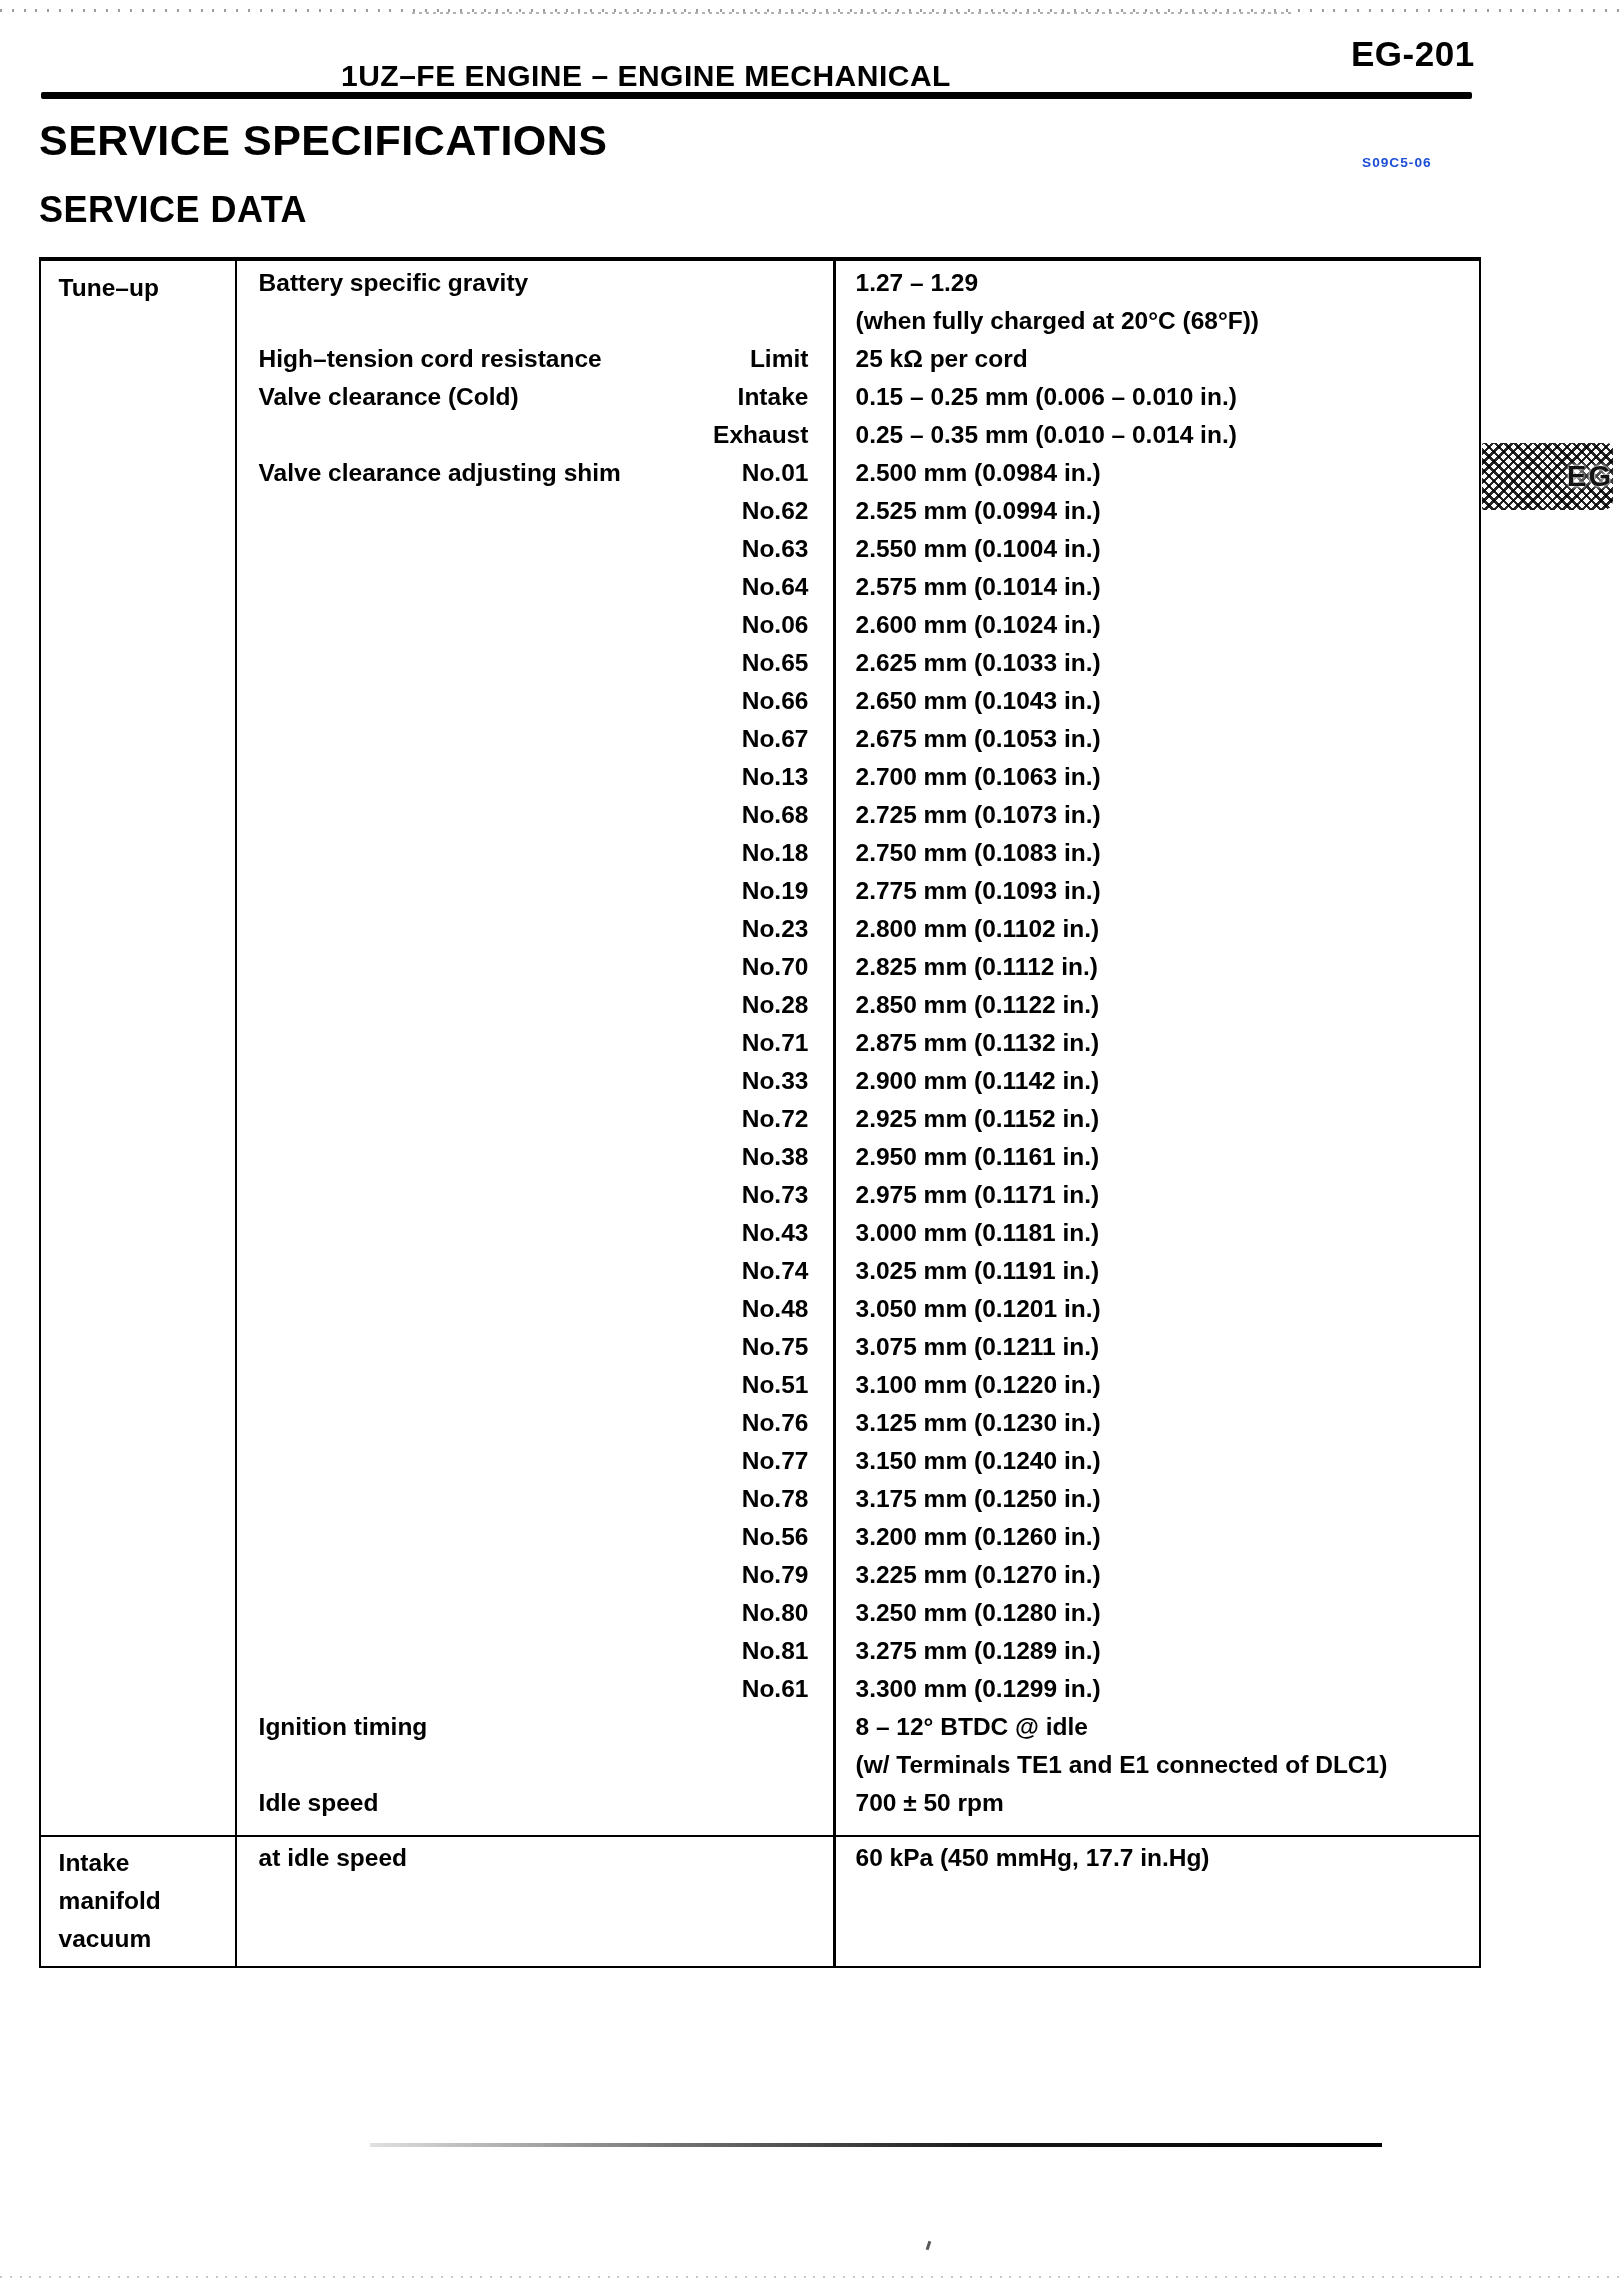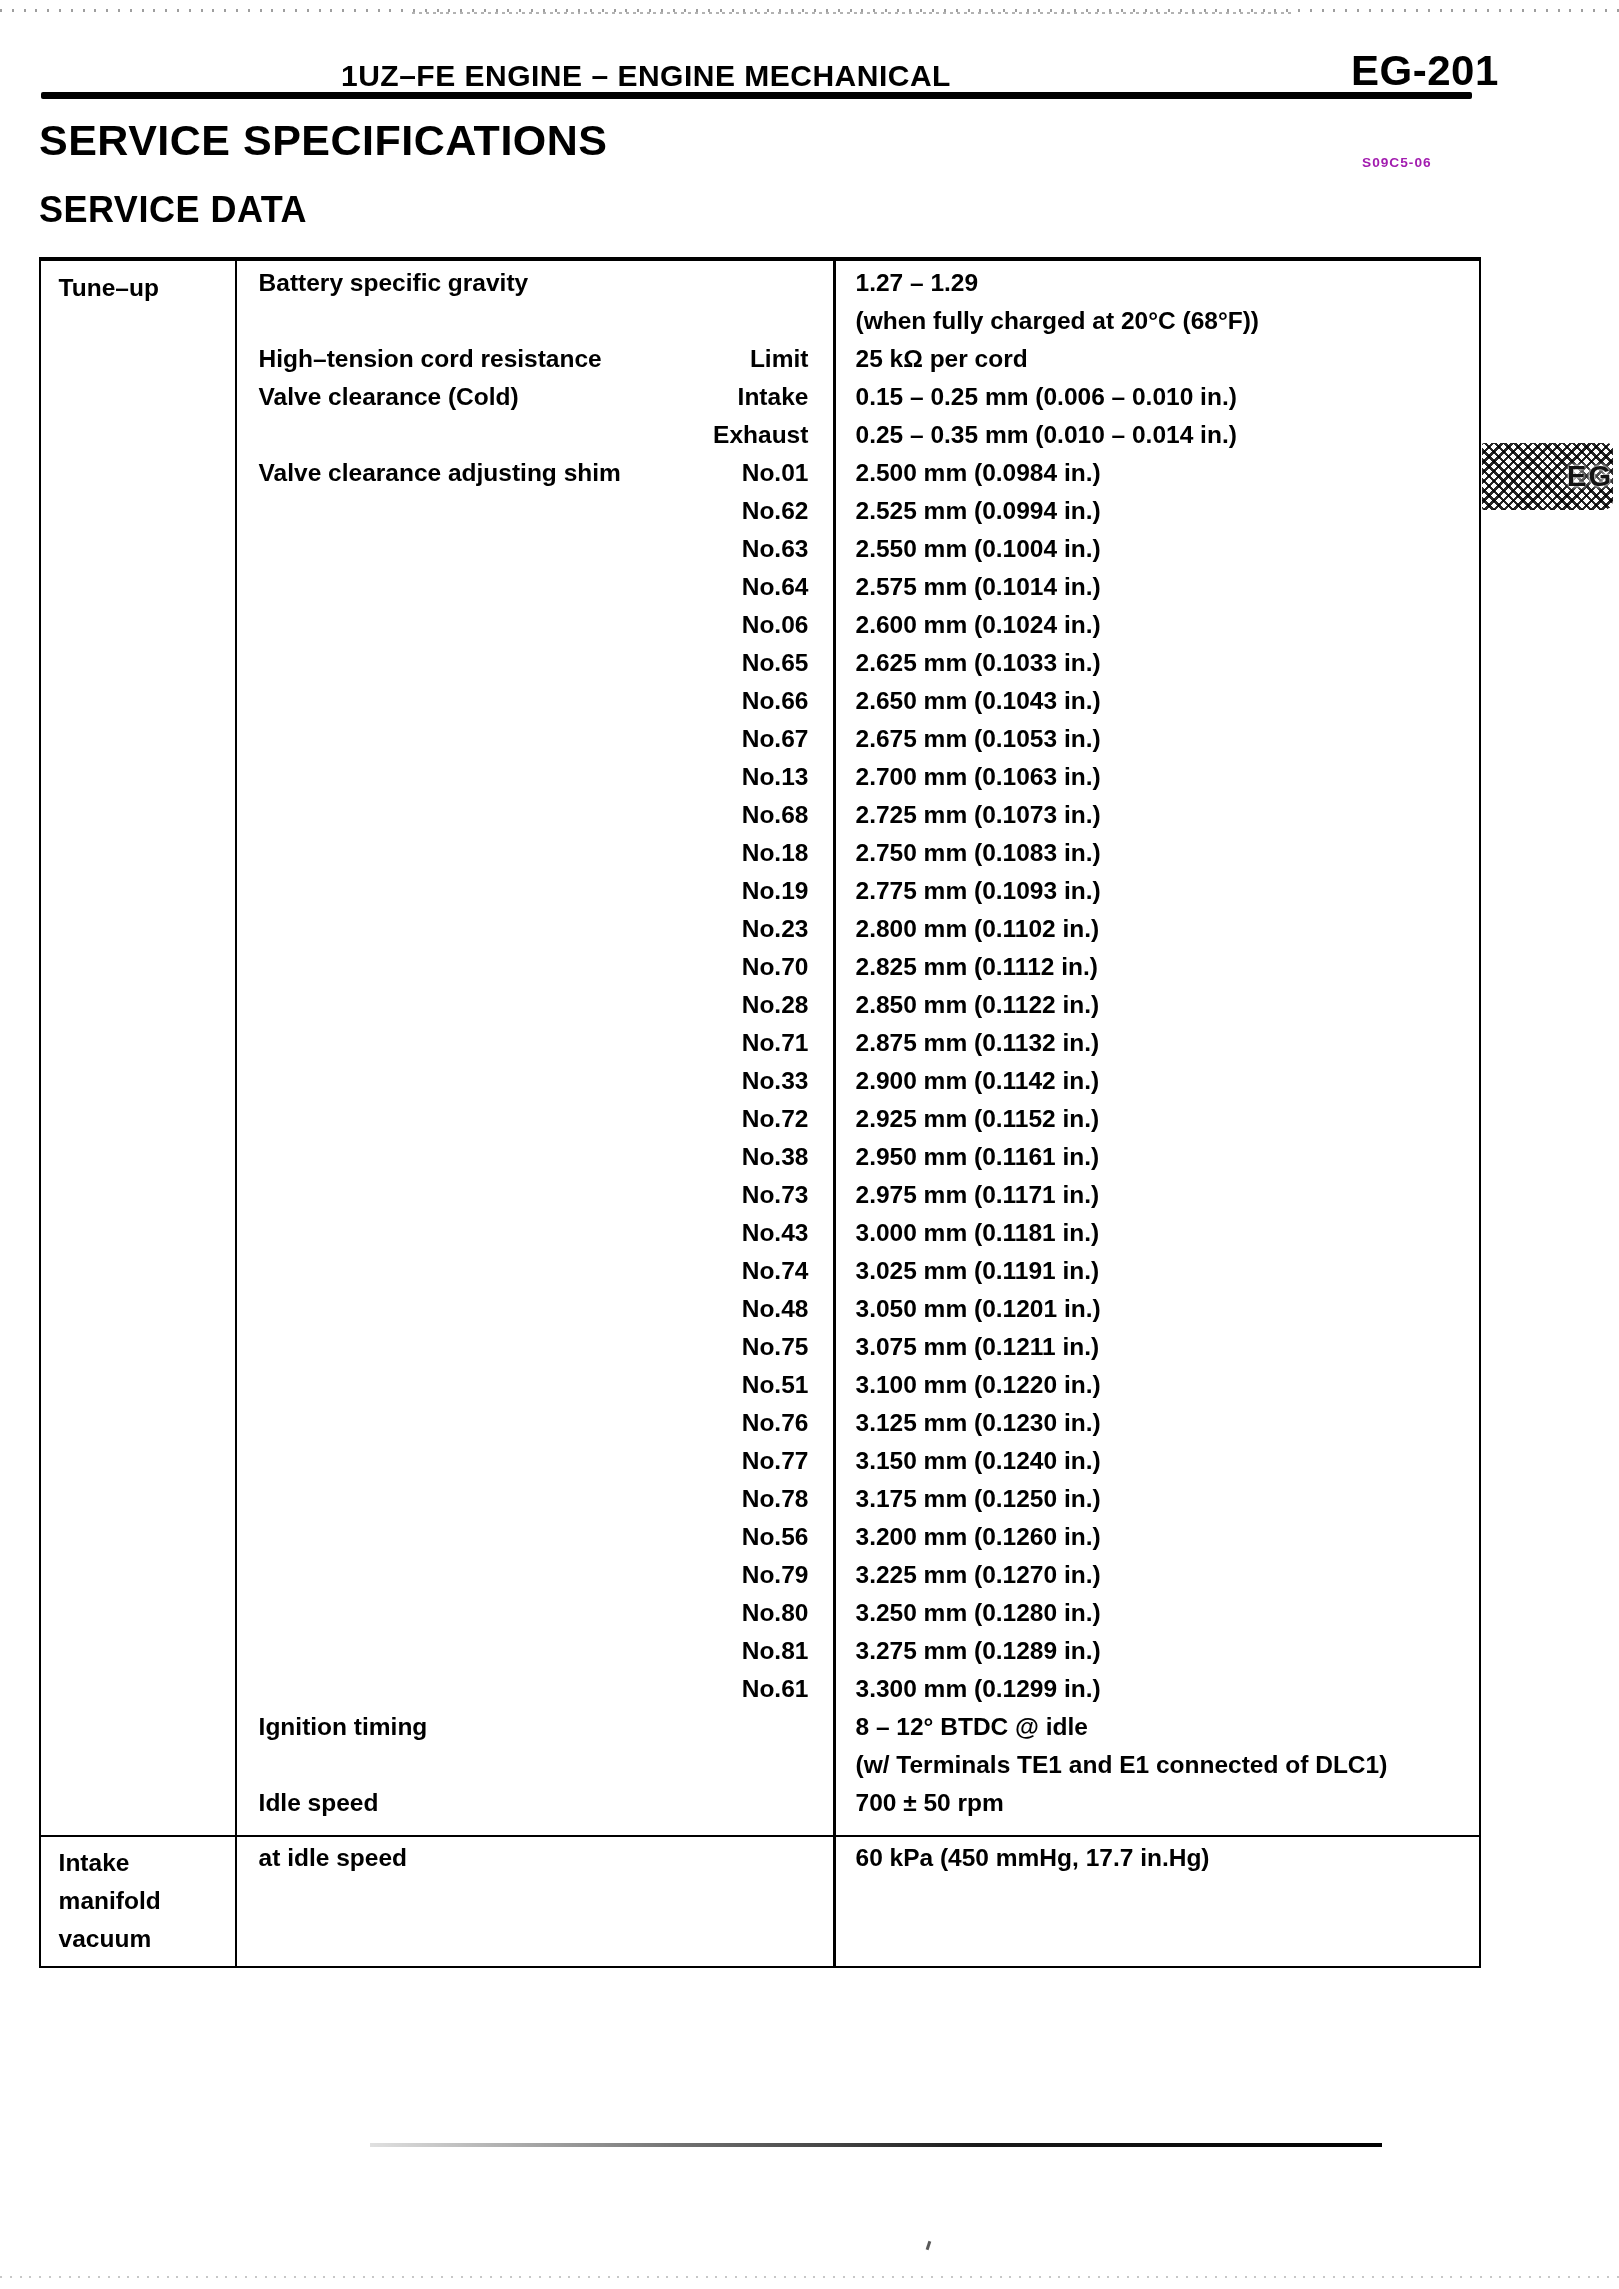--- a/index.html
+++ b/index.html
@@ -12,39 +12,39 @@
   }
   .abs { position:absolute; }
 
   
   .hdr-title {
     left:341px; top:59px;
     font-size:30px; font-weight:700; letter-spacing:0.5px;
     white-space:nowrap;
   }
   .hdr-page {
-    left:1351px; top:47px;
-    font-size:42px; font-weight:800; letter-spacing:0.5px;
+    left:1351px; top:34px;
+    font-size:35px; font-weight:800; letter-spacing:0.5px;
   }
   .hdr-rule {
     left:41px; top:92px; width:1431px; height:6.9px;
     background:#000; border-radius:2px;
   }
   .title-main {
     left:39px; top:116px;
     font-size:43px; font-weight:900; letter-spacing:0.5px;
   }
   .title-sub {
     left:39px; top:169px;
     font-size:36px; font-weight:900; letter-spacing:0.5px;margin-top:20px;
   }
   .stamp {
     left:1362px; top:155px;
     font-size:13.7px; font-weight:700; letter-spacing:1px;
-    color:#a21caf;
+    color:#1d4ed8;
   }
 
   
   .side-tab {
     left:1482px; top:443px; width:131px; height:67px;
     background:
       repeating-linear-gradient(45deg,  rgba(0,0,0,.85) 0 2.5px, rgba(255,255,255,0) 2.5px 6.9px),
       repeating-linear-gradient(-45deg, rgba(0,0,0,.85) 0 2.5px, rgba(255,255,255,0) 2.5px 6.9px);
     display:flex; align-items:center; justify-content:flex-end;
     border-radius:2px 5.9px 9.8px 2px;

